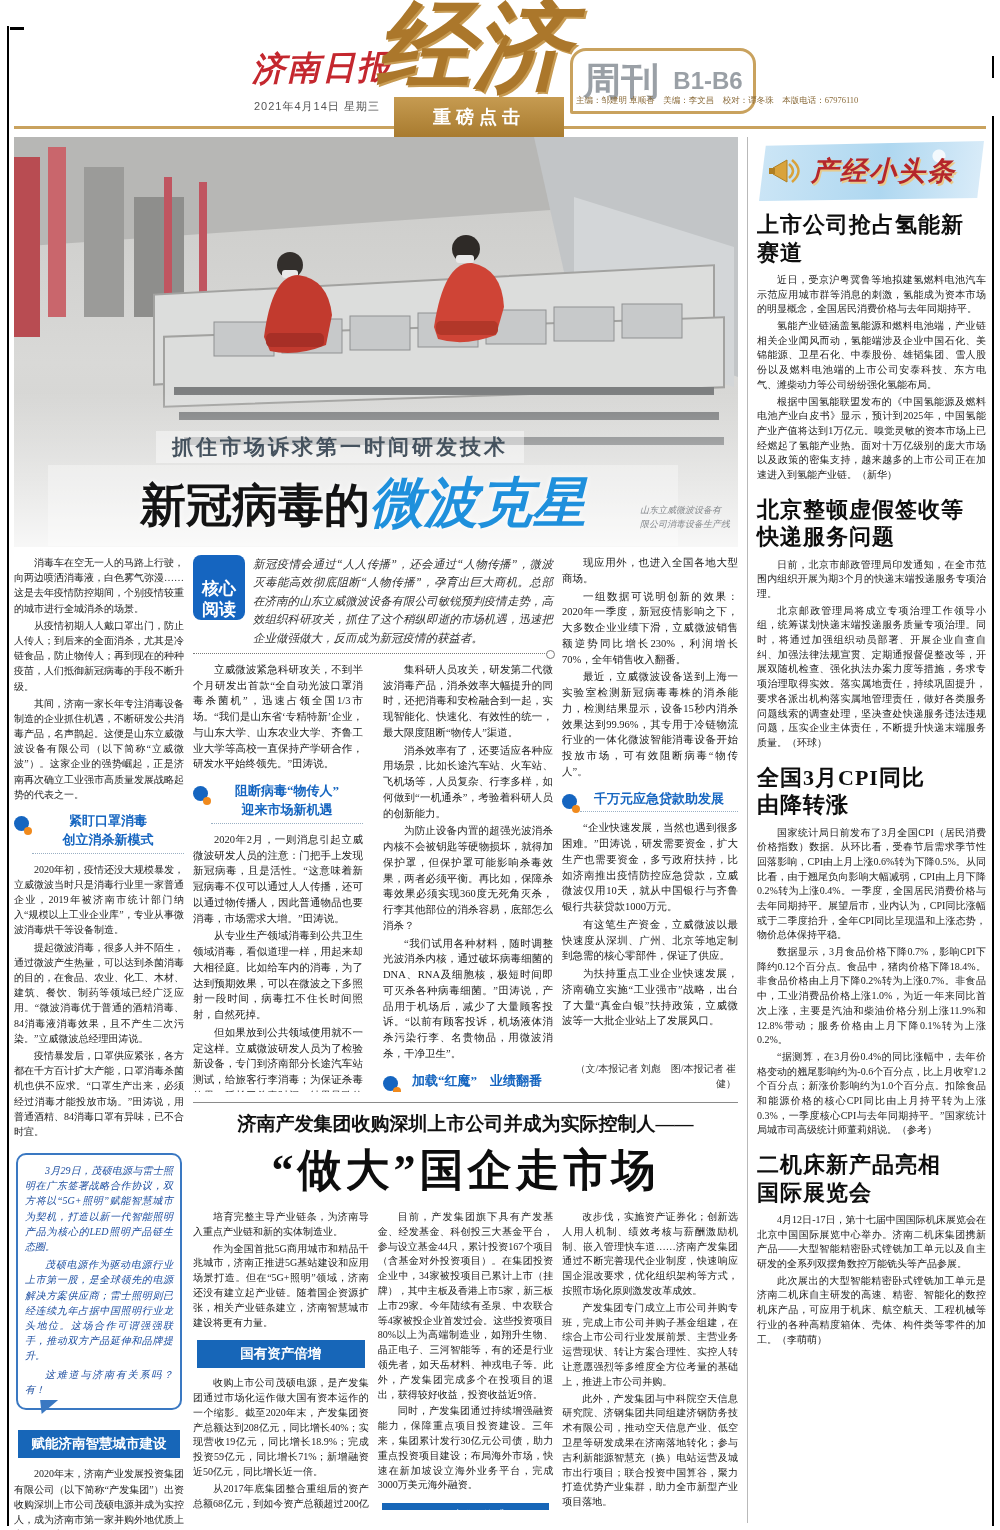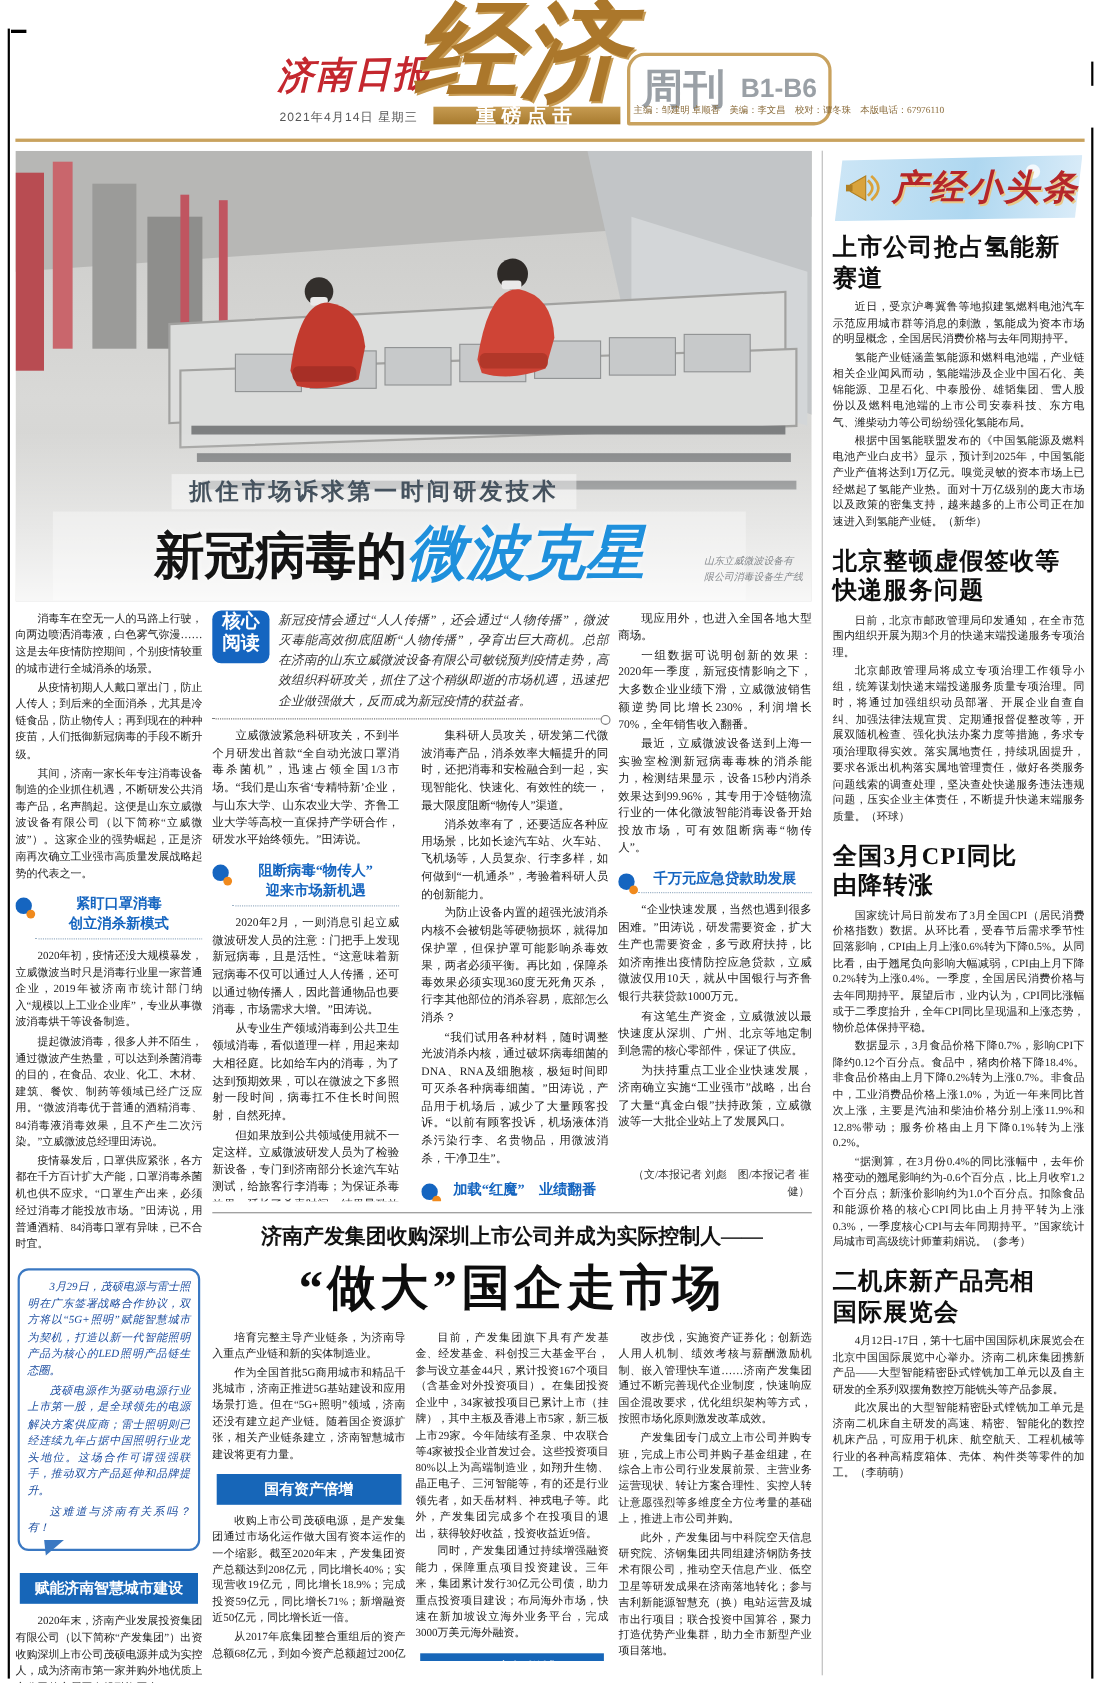--- a/index.html
+++ b/index.html
@@ -17,21 +17,21 @@
   .paper-name{position:absolute;left:238px;top:46px;font-size:33px;font-weight:bold;font-style:italic;
               color:#c4272e;transform:rotate(-1deg);letter-spacing:2px;}
   .date-line{position:absolute;left:240px;top:99px;font-size:11px;color:#555;letter-spacing:1px;
              font-family:"Liberation Sans","DejaVu Sans",sans-serif;}
   .section-title{position:absolute;left:362px;top:-6px;font-size:96px;font-weight:bold;color:#ab772b;
                  font-style:italic;letter-spacing:2px;text-shadow:2px 2px 0 #c79b53;line-height:1.1;}
   .weekly-box{position:absolute;left:556px;top:48px;width:180px;height:60px;border:3px solid #c9a25e;
               border-radius:16px 16px 16px 2px;display:flex;align-items:center;justify-content:center;gap:14px;}
   .weekly-label{font-size:38px;color:#9aa0a6;font-weight:bold;}
   .page-range{font-size:24px;color:#9aa0a6;font-weight:bold;font-family:"Liberation Sans",sans-serif;}
-  .banner{position:absolute;left:380px;top:97px;width:170px;height:16px;
+  .banner{position:absolute;left:380px;top:97px;width:170px;height:40px;
           background:linear-gradient(#c69b51,#a87b2f);color:#fff;font-weight:bold;font-size:18px;
           letter-spacing:5px;display:flex;align-items:center;justify-content:center;}
   .credits{position:absolute;left:562px;top:95px;font-size:8.5px;color:#8a6b3a;white-space:nowrap;}
   .gold-rule{height:3px;background:#c9a25e;margin-bottom:8px;}
 
   
   .content{display:flex;}
   .main{width:724px;flex:0 0 724px;}
   .sidebar{flex:1;border-left:1px solid #b9b9b9;margin-left:9px;padding-left:9px;overflow:hidden;height:1386px;}
 
@@ -70,22 +70,22 @@
   .bubble::after{content:"";position:absolute;left:16px;bottom:-15px;width:0;height:0;
                  border:9px solid transparent;border-top:14px solid #3a78c2;transform:skewX(-28deg);}
   .bubble p.para{margin-bottom:3px;}
   .blue-header{background:#1766b8;color:#fff;text-align:center;font-weight:bold;font-size:13.5px;
                padding:4px 0;margin:10px 4px 8px;}
 
   
   .core-row{display:flex;gap:9px;}
   .core-left{flex:0 0 360px;width:360px;}
   .core-intro{display:flex;gap:8px;}
-  .core-box{flex:0 0 52px;width:52px;height:48px;background:#1565c0;border-radius:8px;color:#fff;
-            display:flex;flex-direction:column;align-items:center;justify-content:flex-start;font-weight:bold;
+  .core-box{flex:0 0 52px;width:52px;height:65px;background:#1565c0;border-radius:8px;color:#fff;
+            display:flex;flex-direction:column;align-items:center;justify-content:flex-end;font-weight:bold;
             font-size:17px;line-height:1.2;}
   .core-intro-text{flex:1;font-size:11.5px;font-style:italic;line-height:1.6;color:#333;text-align:justify;}
   .core-rule{border-top:1px dotted #777;margin:6px 0 8px;position:relative;}
   .core-rule::after{content:"";position:absolute;right:-2px;top:-4px;width:7px;height:7px;border:1px solid #777;
                     border-radius:50%;background:#fff;}
   .two-cols{display:flex;gap:20px;}
   .tcol{flex:1;min-width:0;height:430px;overflow:hidden;font-size:10.5px;line-height:1.5;}
   .col4{flex:1;min-width:0;height:536px;display:flex;flex-direction:column;font-size:10.5px;line-height:1.5;}
   .col4-body{flex:1;overflow:hidden;}
   .byline{text-align:right;font-size:10px;color:#333;padding:2px 2px 0;}
@@ -96,21 +96,21 @@
   .ba-headline{text-align:center;font-size:44px;font-weight:bold;color:#0d0d0d;letter-spacing:4px;margin:4px 0 10px;}
   .three-cols{display:flex;gap:9px;}
   .bcol{flex:1;min-width:0;height:300px;overflow:hidden;font-size:10px;line-height:1.48;}
 
   
   .sb-logo{height:60px;margin:4px 2px 10px;position:relative;display:flex;align-items:center;gap:8px;
            padding-left:10px;clip-path:polygon(3% 8%,100% 0,97% 95%,0 100%);
            background:
              radial-gradient(circle at 80% 25%, rgba(255,255,255,.8) 6px, transparent 7px),
              linear-gradient(100deg,#cde6f6,#aed7f0 55%,#dcedf9);}
-  .sb-logo-text{font-size:32px;font-weight:bold;font-style:italic;color:#b5262a;
+  .sb-logo-text{font-size:27px;font-weight:bold;font-style:italic;color:#b5262a;
                 text-shadow:1.5px 1.5px 0 #e8c98a;letter-spacing:2px;}
   .sb-article{margin-bottom:13px;}
   .sb-headline{font-size:22px;font-weight:bold;color:#0e0e0e;line-height:1.25;white-space:pre-line;
                margin:0 0 7px;letter-spacing:1px;}
   .sb-body{font-size:10px;line-height:1.47;}
 </style>
 </head>
 <body>
 
 <div class="page">

